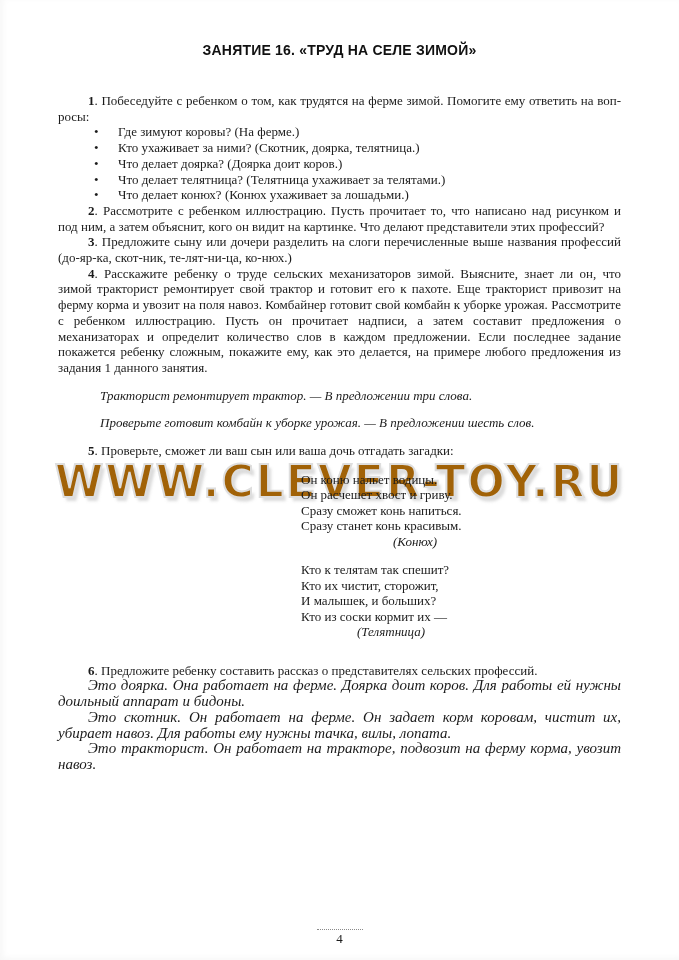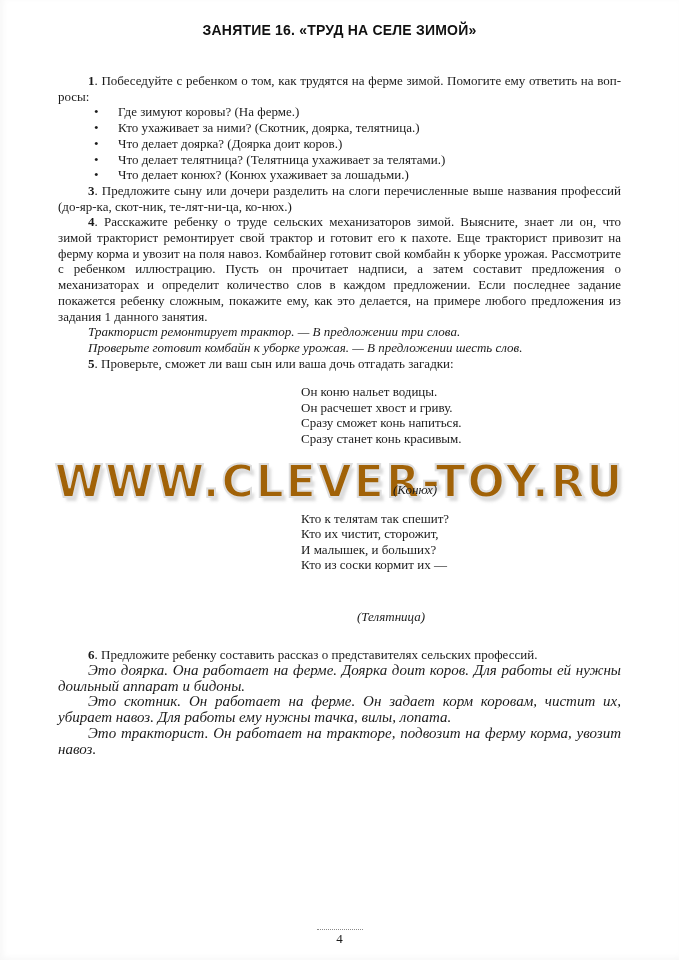--- a/index.html
+++ b/index.html
@@ -23,21 +23,21 @@
     font-weight:bold;
     font-size:44px;
     letter-spacing:2px;
     color:#a16207;
     -webkit-text-stroke:2px #dedede;
     text-shadow:3px 4px 3px rgba(175,175,175,0.45);
   }
   .content {
     position:relative;
     z-index:1;
-    padding:22px 58px 0 58px;
+    padding:42px 58px 0 58px;
   }
   .title {
     margin:0 0 35px 0;
     font-family:"Liberation Sans", sans-serif;
     font-weight:bold;
     font-size:14px;
     letter-spacing:0.2px;
     text-align:center;
     color:#111;
   }
@@ -55,34 +55,34 @@
     padding-left:60px;
     font-size:13px;
     line-height:15.7px;
     text-align:left;
   }
   .questions .bullet {
     position:absolute; left:36px; top:0;
     font-size:13px;
   }
   .example {
-    margin:0;
+    margin:12px;
     font-size:13px;
     line-height:15.7px;
     font-style:italic;
     text-indent:30px;
     text-align:left;
   }
   .riddle {
     margin:13px 0 0 207px;
     font-size:13px;
     line-height:15.5px;
   }
   .riddle .vline { text-align:left;margin-left:36px; }
-  .riddle .answer { font-style:italic;margin-top:36px; }
+  .riddle .answer { font-style:italic; }
   .riddle.first .answer { margin-left:128px; }
   .riddle.second .answer { margin-left:92px; }
   .task6 { margin-top:23px; }
   .story {
     margin:0;
     font-size:15px;
     line-height:15.7px;
     font-style:italic;
     text-indent:30px;
     text-align:justify;
@@ -119,20 +119,21 @@
     <p class="para"><span class="num">1</span><span>. Побеседуйте с ребенком о том, как трудятся на ферме зимой. Помогите ему ответить на воп­росы:</span></p>
 
     <ul class="questions">
       <li><span class="bullet">•</span><span>Где зимуют коровы? (На ферме.)</span></li>
       <li><span class="bullet">•</span><span>Кто ухаживает за ними? (Скотник, доярка, телятница.)</span></li>
       <li><span class="bullet">•</span><span>Что делает доярка? (Доярка доит коров.)</span></li>
       <li><span class="bullet">•</span><span>Что делает телятница? (Телятница ухаживает за телятами.)</span></li>
       <li><span class="bullet">•</span><span>Что делает конюх? (Конюх ухаживает за лошадьми.)</span></li>
     </ul>
 
+    <p class="para"><span class="num">2</span><span>. Рассмотрите с ребенком иллюстрацию. Пусть прочитает то, что написано над рисунком и под ним, а затем объяснит, кого он видит на картинке. Что делают представители этих профессий?</span></p>
 
     <p class="para"><span class="num">3</span><span>. Предложите сыну или дочери разделить на слоги перечисленные выше названия профессий (до-яр-ка, скот-ник, те-лят-ни-ца, ко-нюх.)</span></p>
 
     <p class="para"><span class="num">4</span><span>. Расскажите ребенку о труде сельских механизаторов зимой. Выясните, знает ли он, что зимой тракторист ремонтирует свой трактор и готовит его к пахоте. Еще тракторист привозит на ферму корма и увозит на поля навоз. Комбайнер готовит свой комбайн к уборке урожая. Рассмотрите с ре­бенком иллюстрацию. Пусть он прочитает надписи, а затем составит предложения о механизаторах и определит количество слов в каждом предложении. Если последнее задание покажется ребенку сложным, покажите ему, как это делается, на примере любого предложения из задания 1 данного занятия.</span></p>
 
     <p class="example">Тракторист ремонтирует трактор. — В предложении три слова.</p>
     <p class="example">Проверьте готовит комбайн к уборке урожая. — В предложении шесть слов.</p>
 
     <p class="para"><span class="num">5</span><span>. Проверьте, сможет ли ваш сын или ваша дочь отгадать загадки:</span></p>
 

